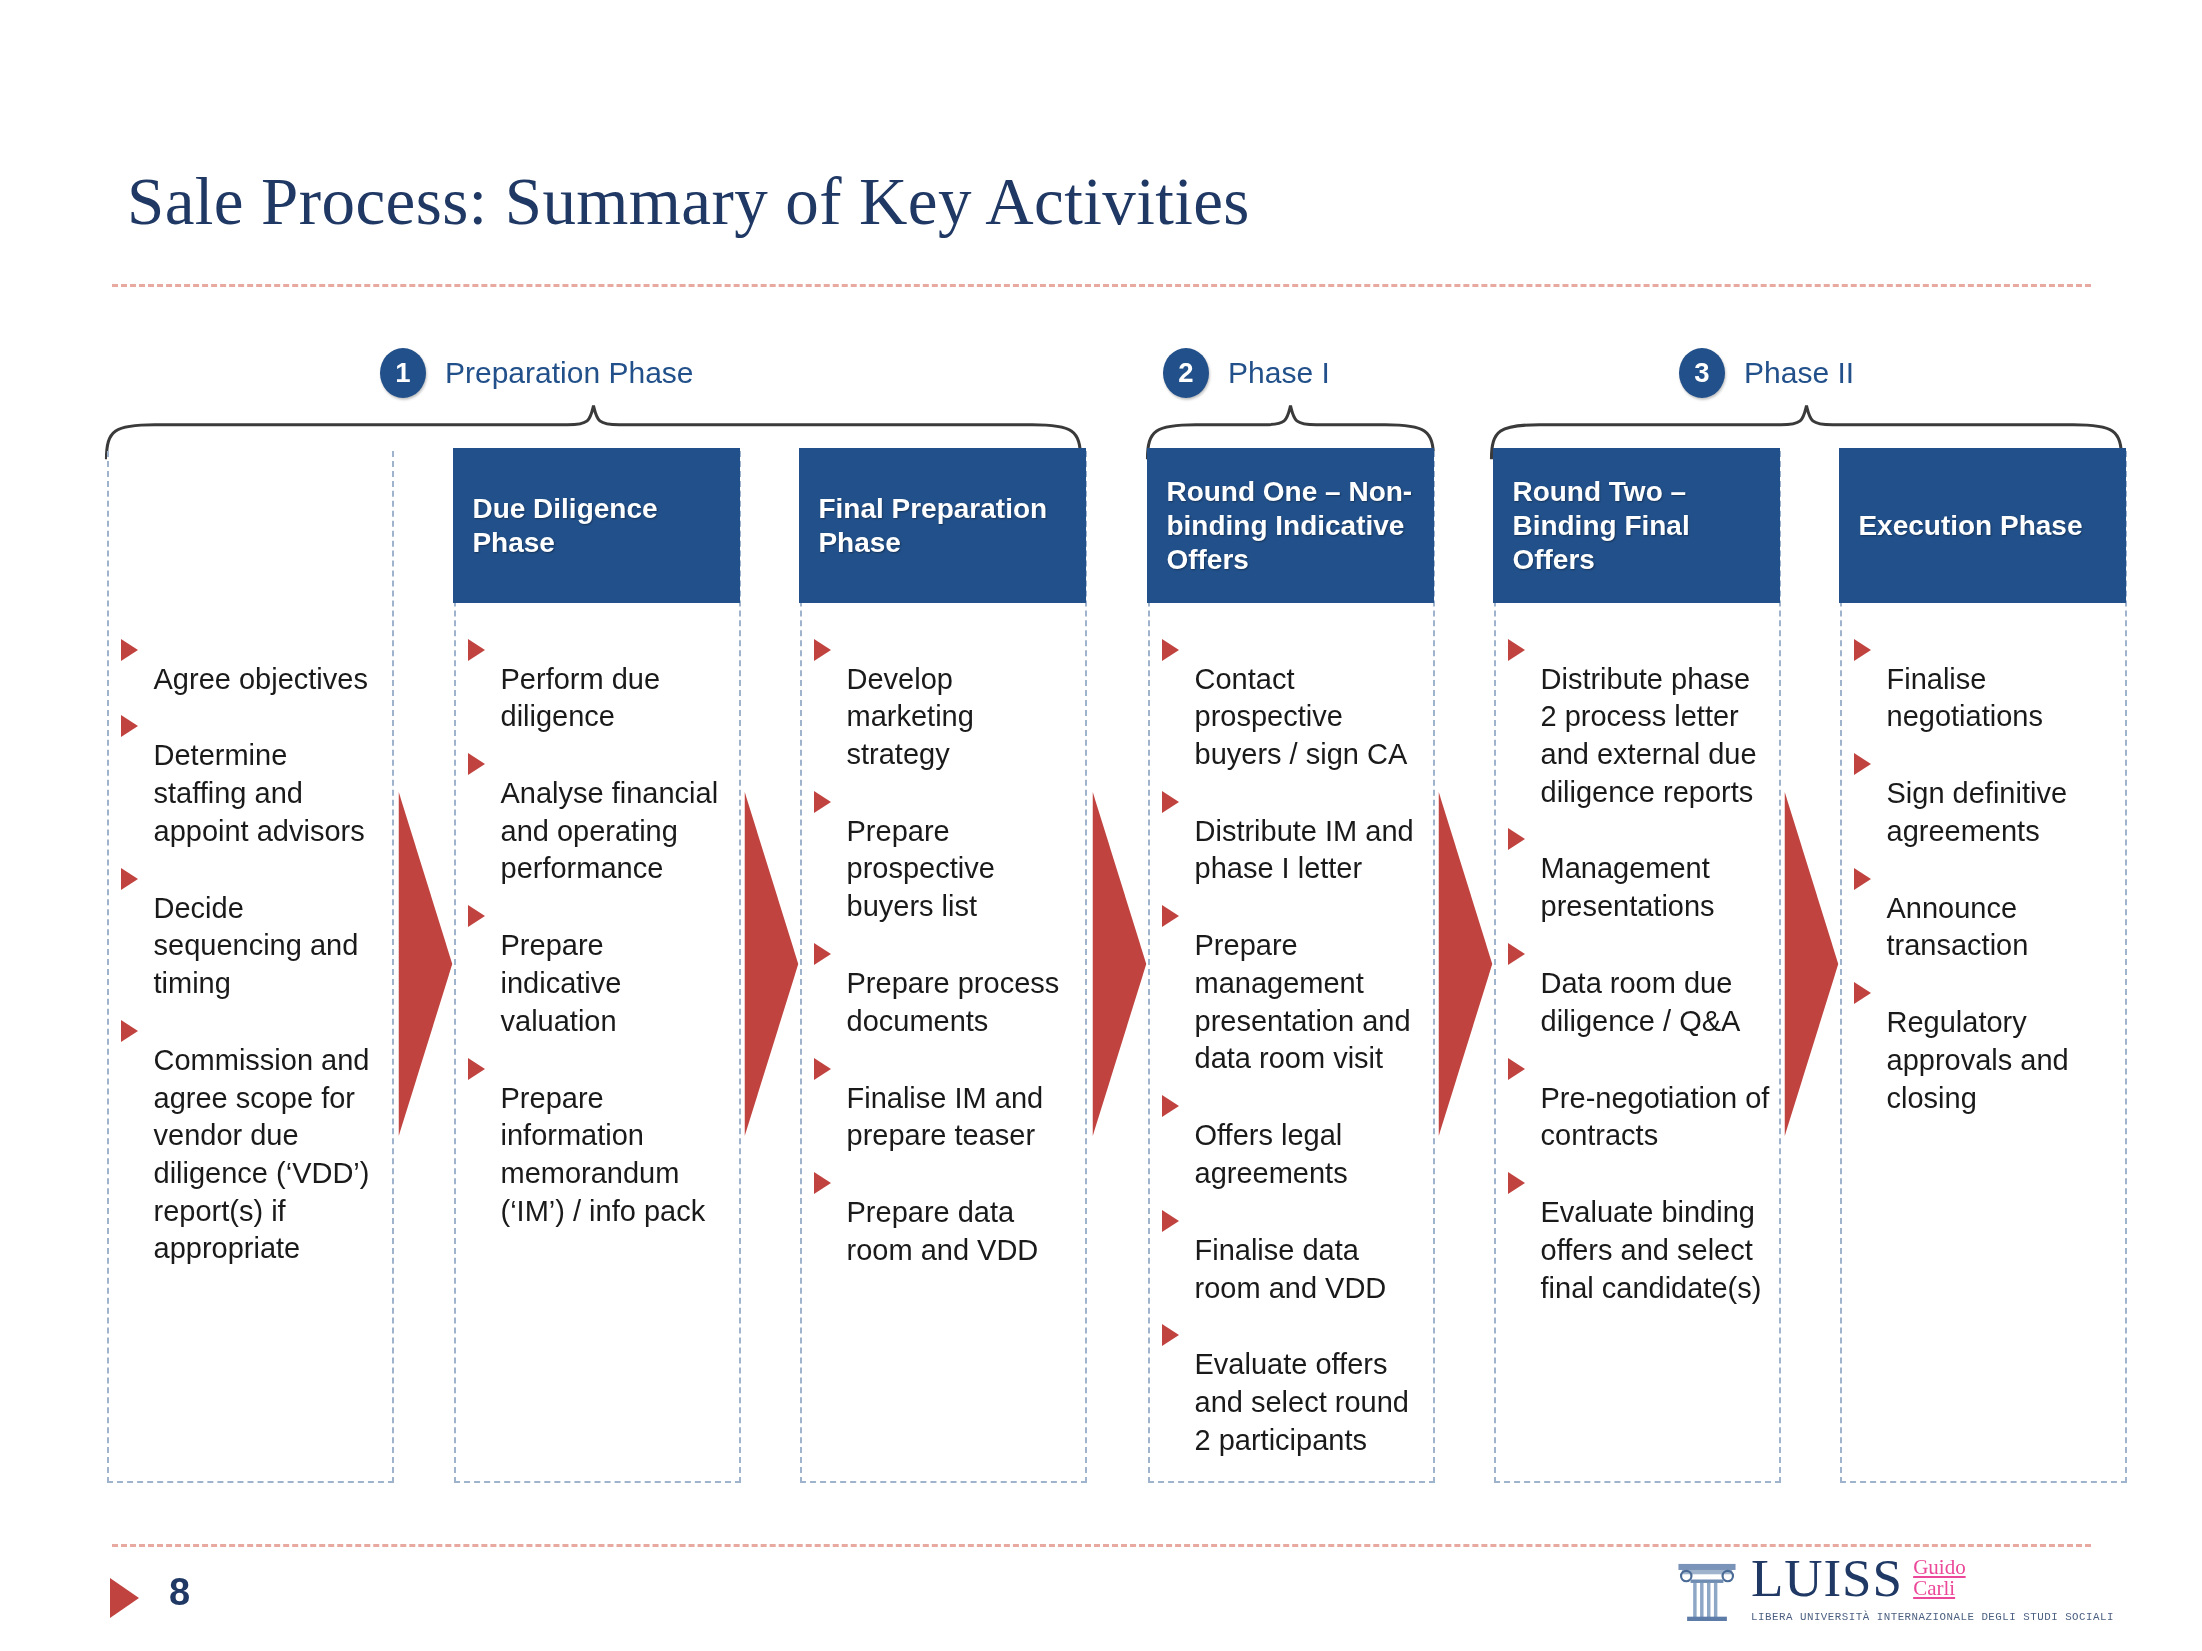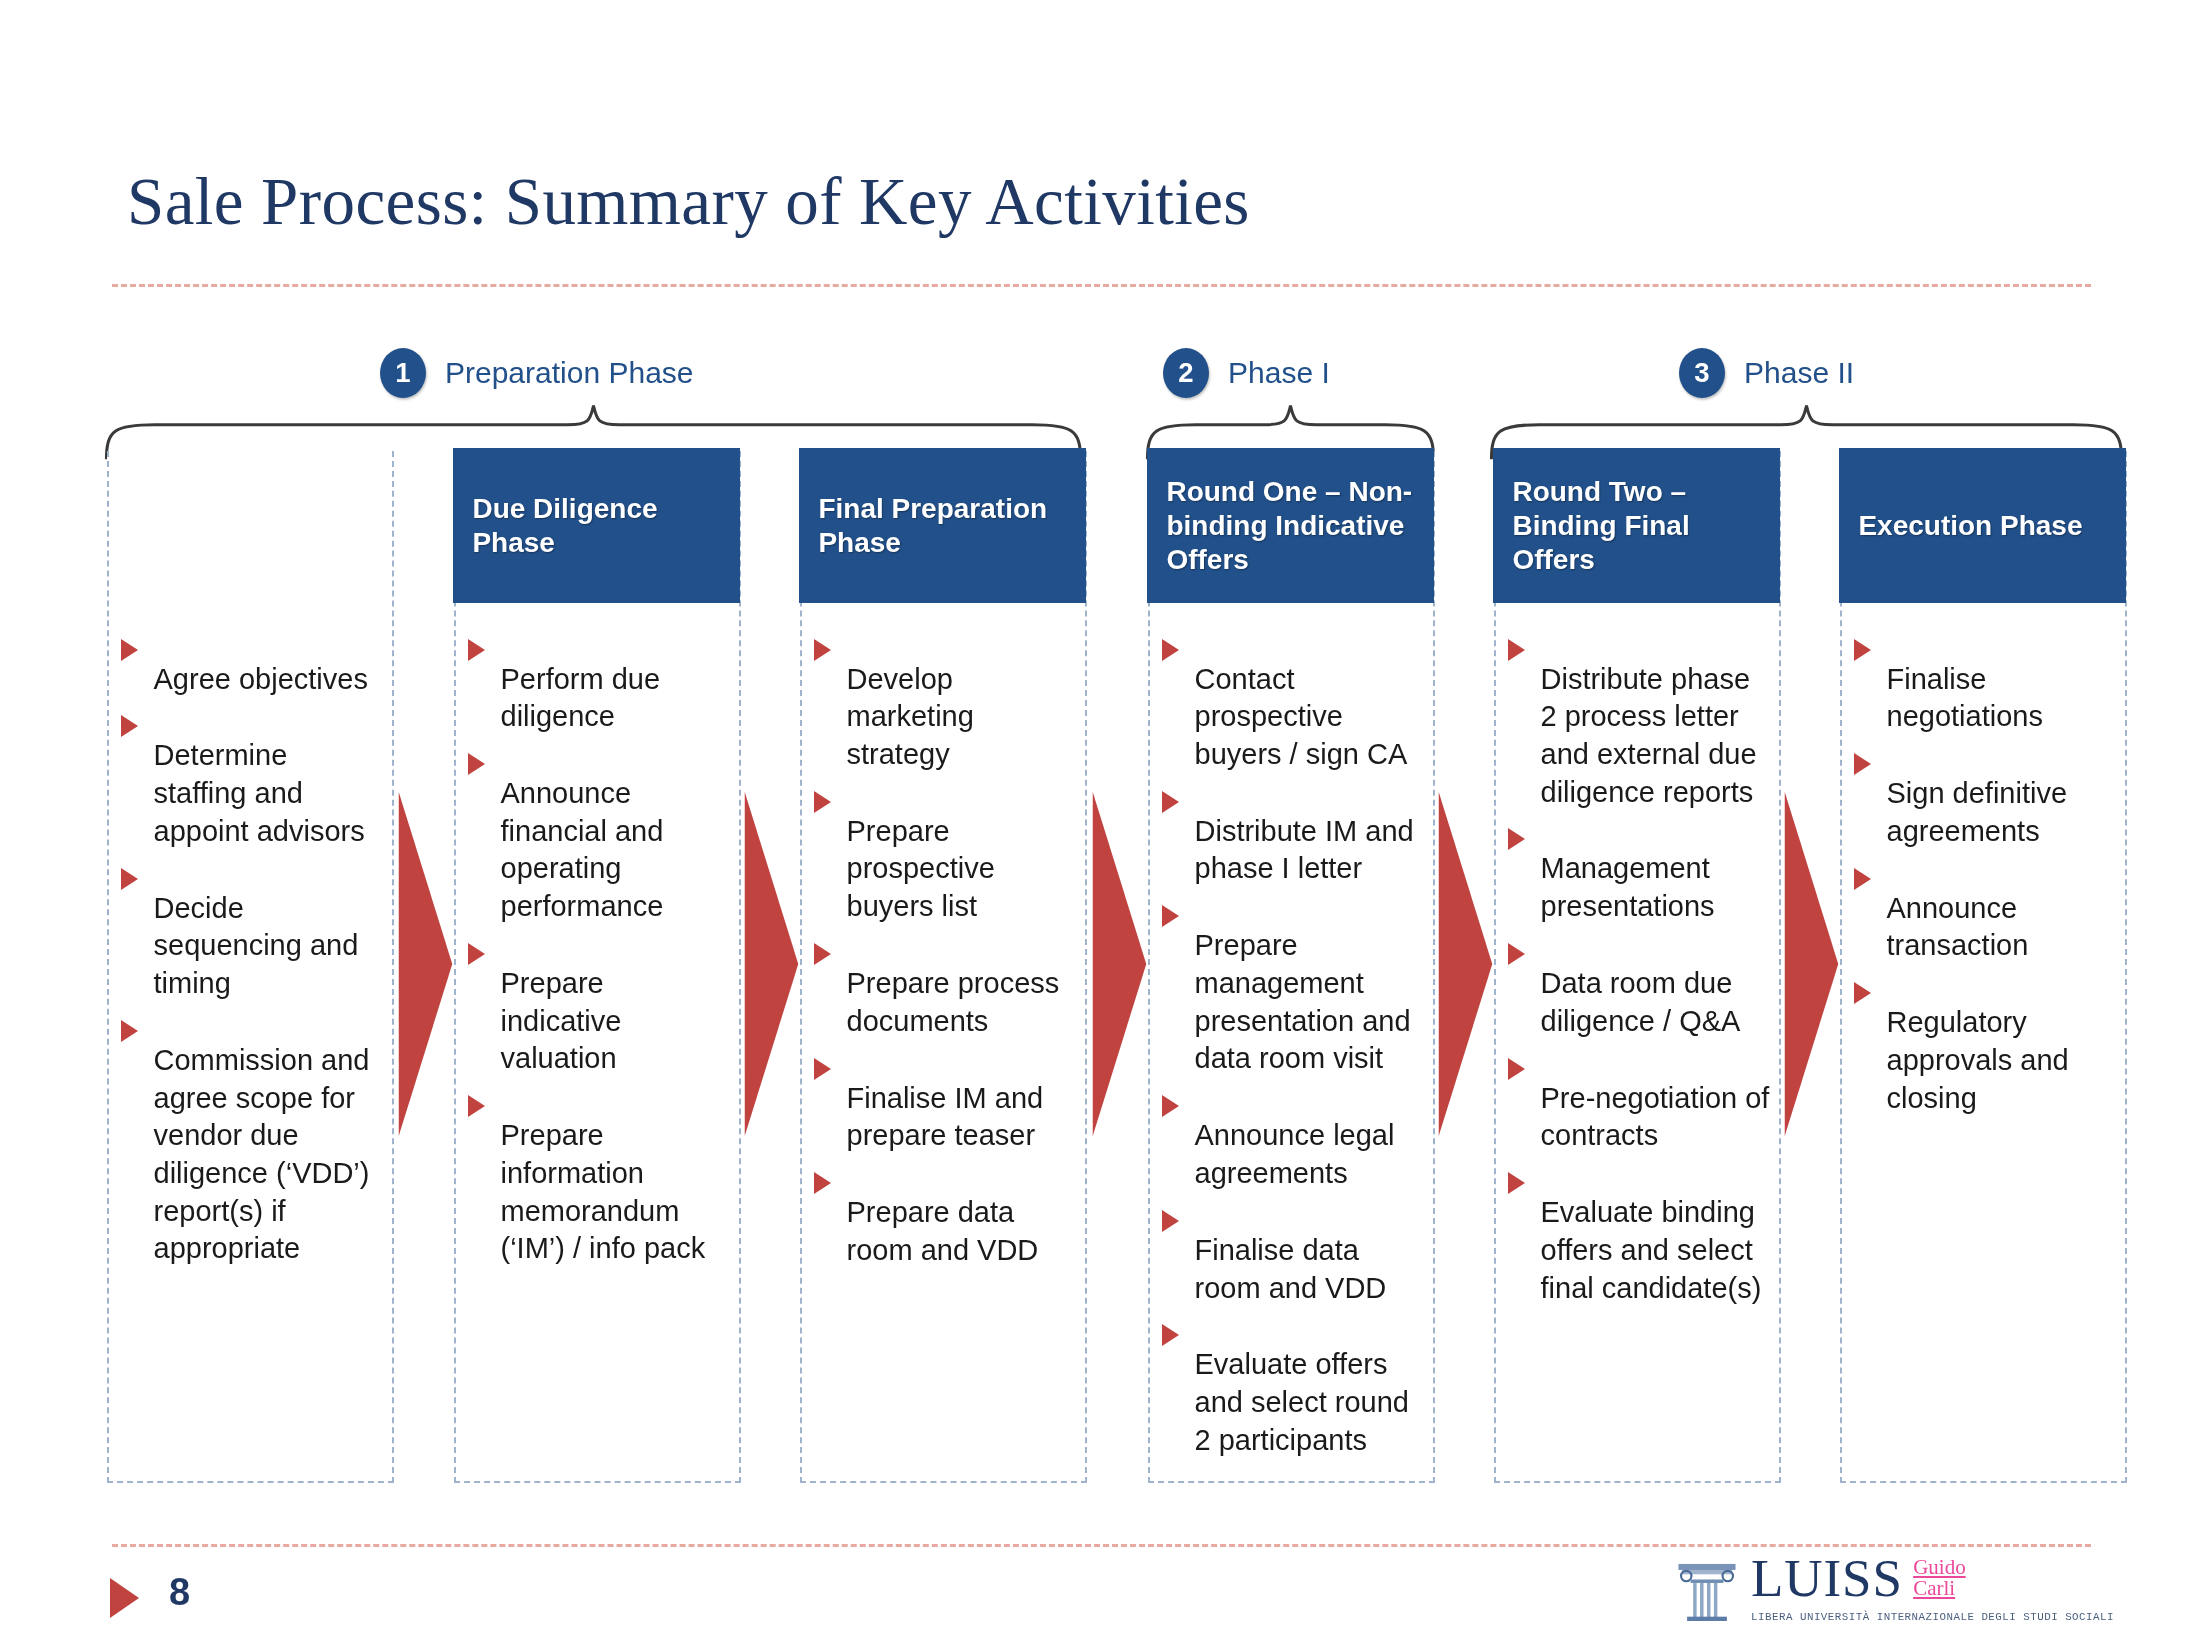--- a/index.html
+++ b/index.html
@@ -271,21 +271,21 @@
 
 <div class="col" id="col-2">
   <div class="col-head">Due Diligence Phase</div>
   <div class="col-body">
     <div class="bullet-row">
       <span class="bullet-mark"></span>
       <span class="bullet-text">Perform due diligence</span>
     </div>
     <div class="bullet-row">
       <span class="bullet-mark"></span>
-      <span class="bullet-text">Announce financial and operating performance</span>
+      <span class="bullet-text">Analyse financial and operating performance</span>
     </div>
     <div class="bullet-row">
       <span class="bullet-mark"></span>
       <span class="bullet-text">Prepare indicative valuation</span>
     </div>
     <div class="bullet-row">
       <span class="bullet-mark"></span>
       <span class="bullet-text">Prepare information memorandum (‘IM’) / info pack</span>
     </div>
   </div>
@@ -327,21 +327,21 @@
     <div class="bullet-row">
       <span class="bullet-mark"></span>
       <span class="bullet-text">Distribute IM and phase I letter</span>
     </div>
     <div class="bullet-row">
       <span class="bullet-mark"></span>
       <span class="bullet-text">Prepare management presentation and data room visit</span>
     </div>
     <div class="bullet-row">
       <span class="bullet-mark"></span>
-      <span class="bullet-text">Announce legal agreements</span>
+      <span class="bullet-text">Offers legal agreements</span>
     </div>
     <div class="bullet-row">
       <span class="bullet-mark"></span>
       <span class="bullet-text">Finalise data room and VDD</span>
     </div>
     <div class="bullet-row">
       <span class="bullet-mark"></span>
       <span class="bullet-text">Evaluate offers and select round 2 participants</span>
     </div>
   </div>

